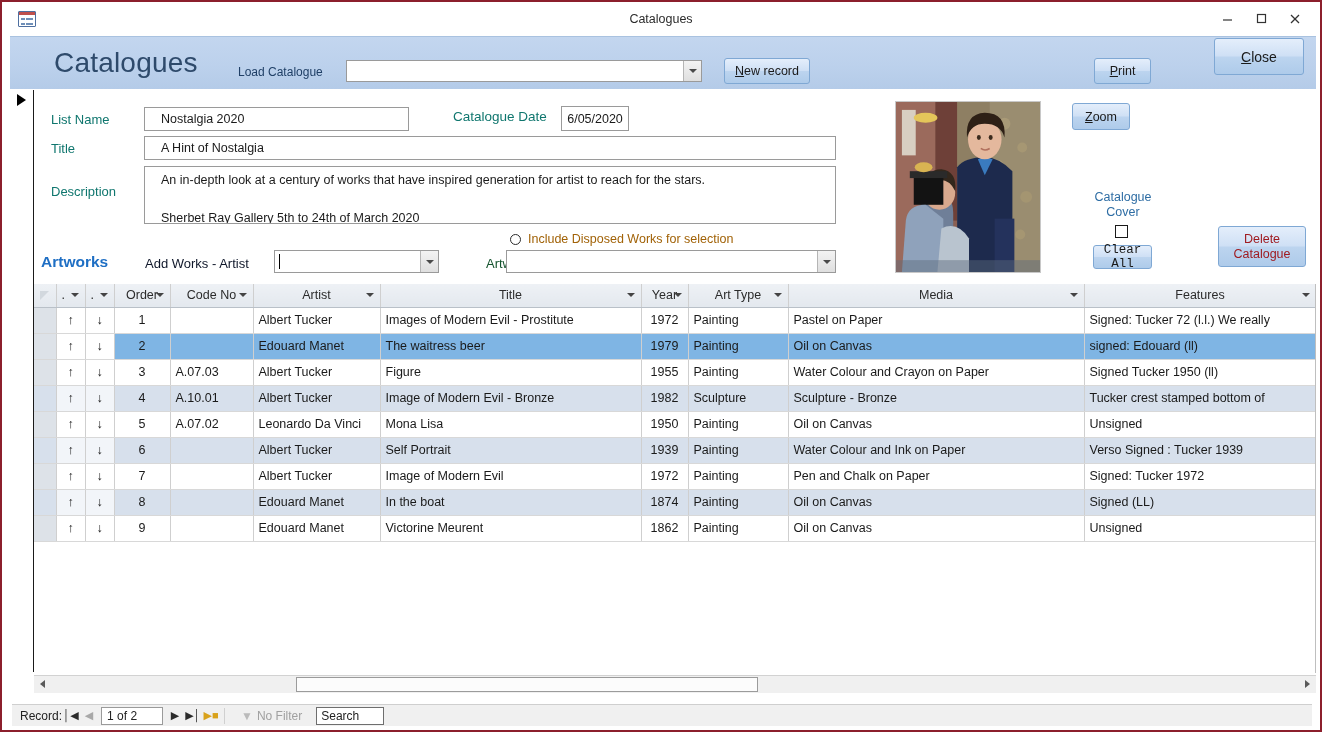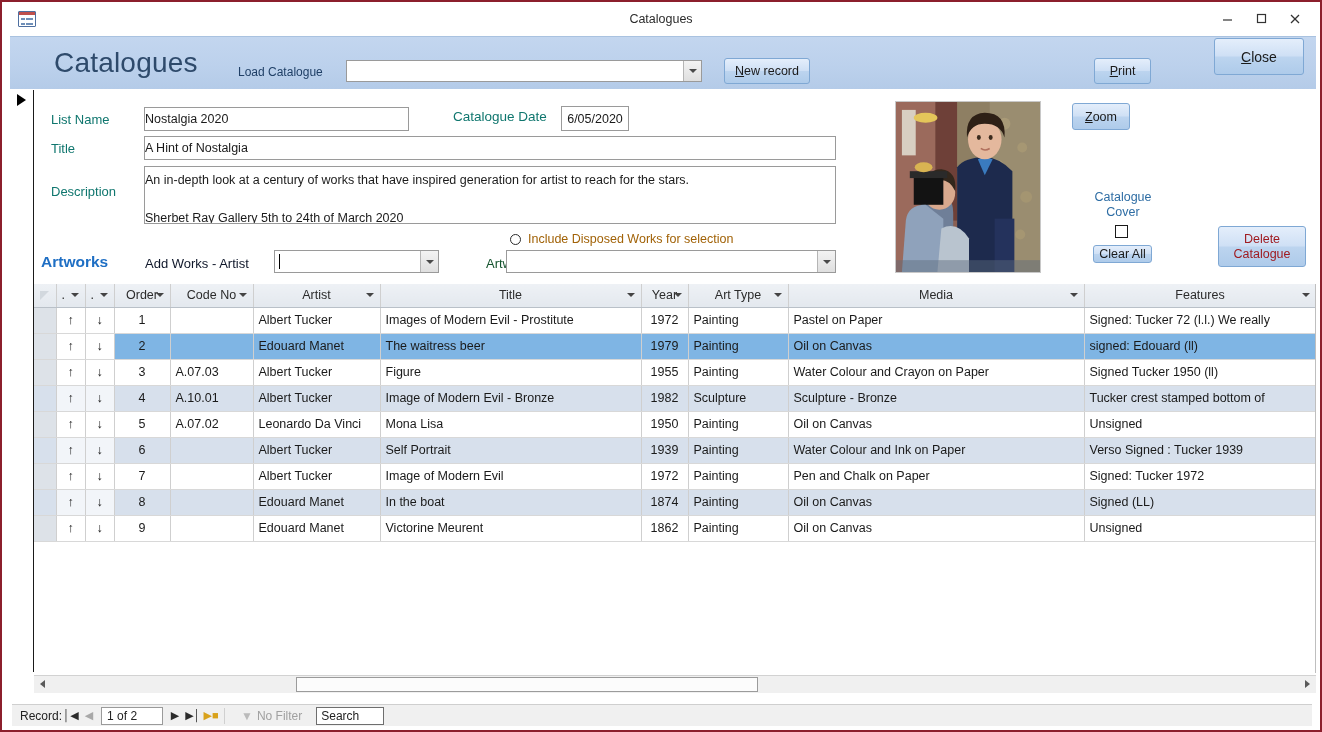--- a/index.html
+++ b/index.html
@@ -120,21 +120,21 @@
 
   
   .form-area { position: absolute; left: 32px; top: 88px; width: 1282px; height: 194px; background:#fff; }
 
   .lbl { position: absolute; font-size: 13px; color: #0f766e; }
 
   .txtbox {
     position: absolute;
     background: #ffffff; border: 1px solid #9a9a9a;
     font-size: 12.5px; color: #1a1a1a;
-    padding: 2px 0;
+    padding: 2px 16px;
     display: flex; align-items: center;
     overflow: hidden; white-space: nowrap;
   }
 
   #list-name-label { left: 17px; top: 22px; }
   #list-name-field { left: 110px; top: 17px; width: 265px; height: 24px; }
   #catalogue-date-label { left: 419px; top: 19px; font-size: 13.5px; }
   #catalogue-date-field { left: 527px; top: 16px; width: 68px; height: 25px; justify-content:center; }
 
   #title-label { left: 17px; top: 51px; }
@@ -168,21 +168,21 @@
 
   #zoom-button { position: absolute; left: 1035px; top: 101px; width: 58px; height: 27px; margin-left: 35px; }
   #catalogue-cover-caption {
     position: absolute; left: 1078px; top: 188px; width: 86px; text-align: center;
     font-size: 12.5px; color: #2e6da4; line-height: 15px;
   }
   #cover-checkbox {
     position: absolute; left: 1113px; top: 223px; width: 13px; height: 13px;
     border: 1.5px solid #1a1a1a; background: #fff;
   }
-  #clear-all-button { position: absolute; left: 1091px; top: 243px; width: 59px; height: 18px; }
+  #clear-all-button { position: absolute; left: 1091px; top: 243px; width: 59px; height: 24px; font-family: Liberation Mono, monospace; }
   #delete-catalogue-button {
     position: absolute; left: 1216px; top: 224px; width: 88px; height: 41px;
     color: #9f1b20; line-height: 15px; flex-direction: column; font-size: 12.5px;
   }
 
   
   .grid-wrap {
     position: absolute; left: 32px; top: 282px; width: 1282px; height: 389px;
     background: #ffffff;
     border-right: 1px solid #bfbfbf;

